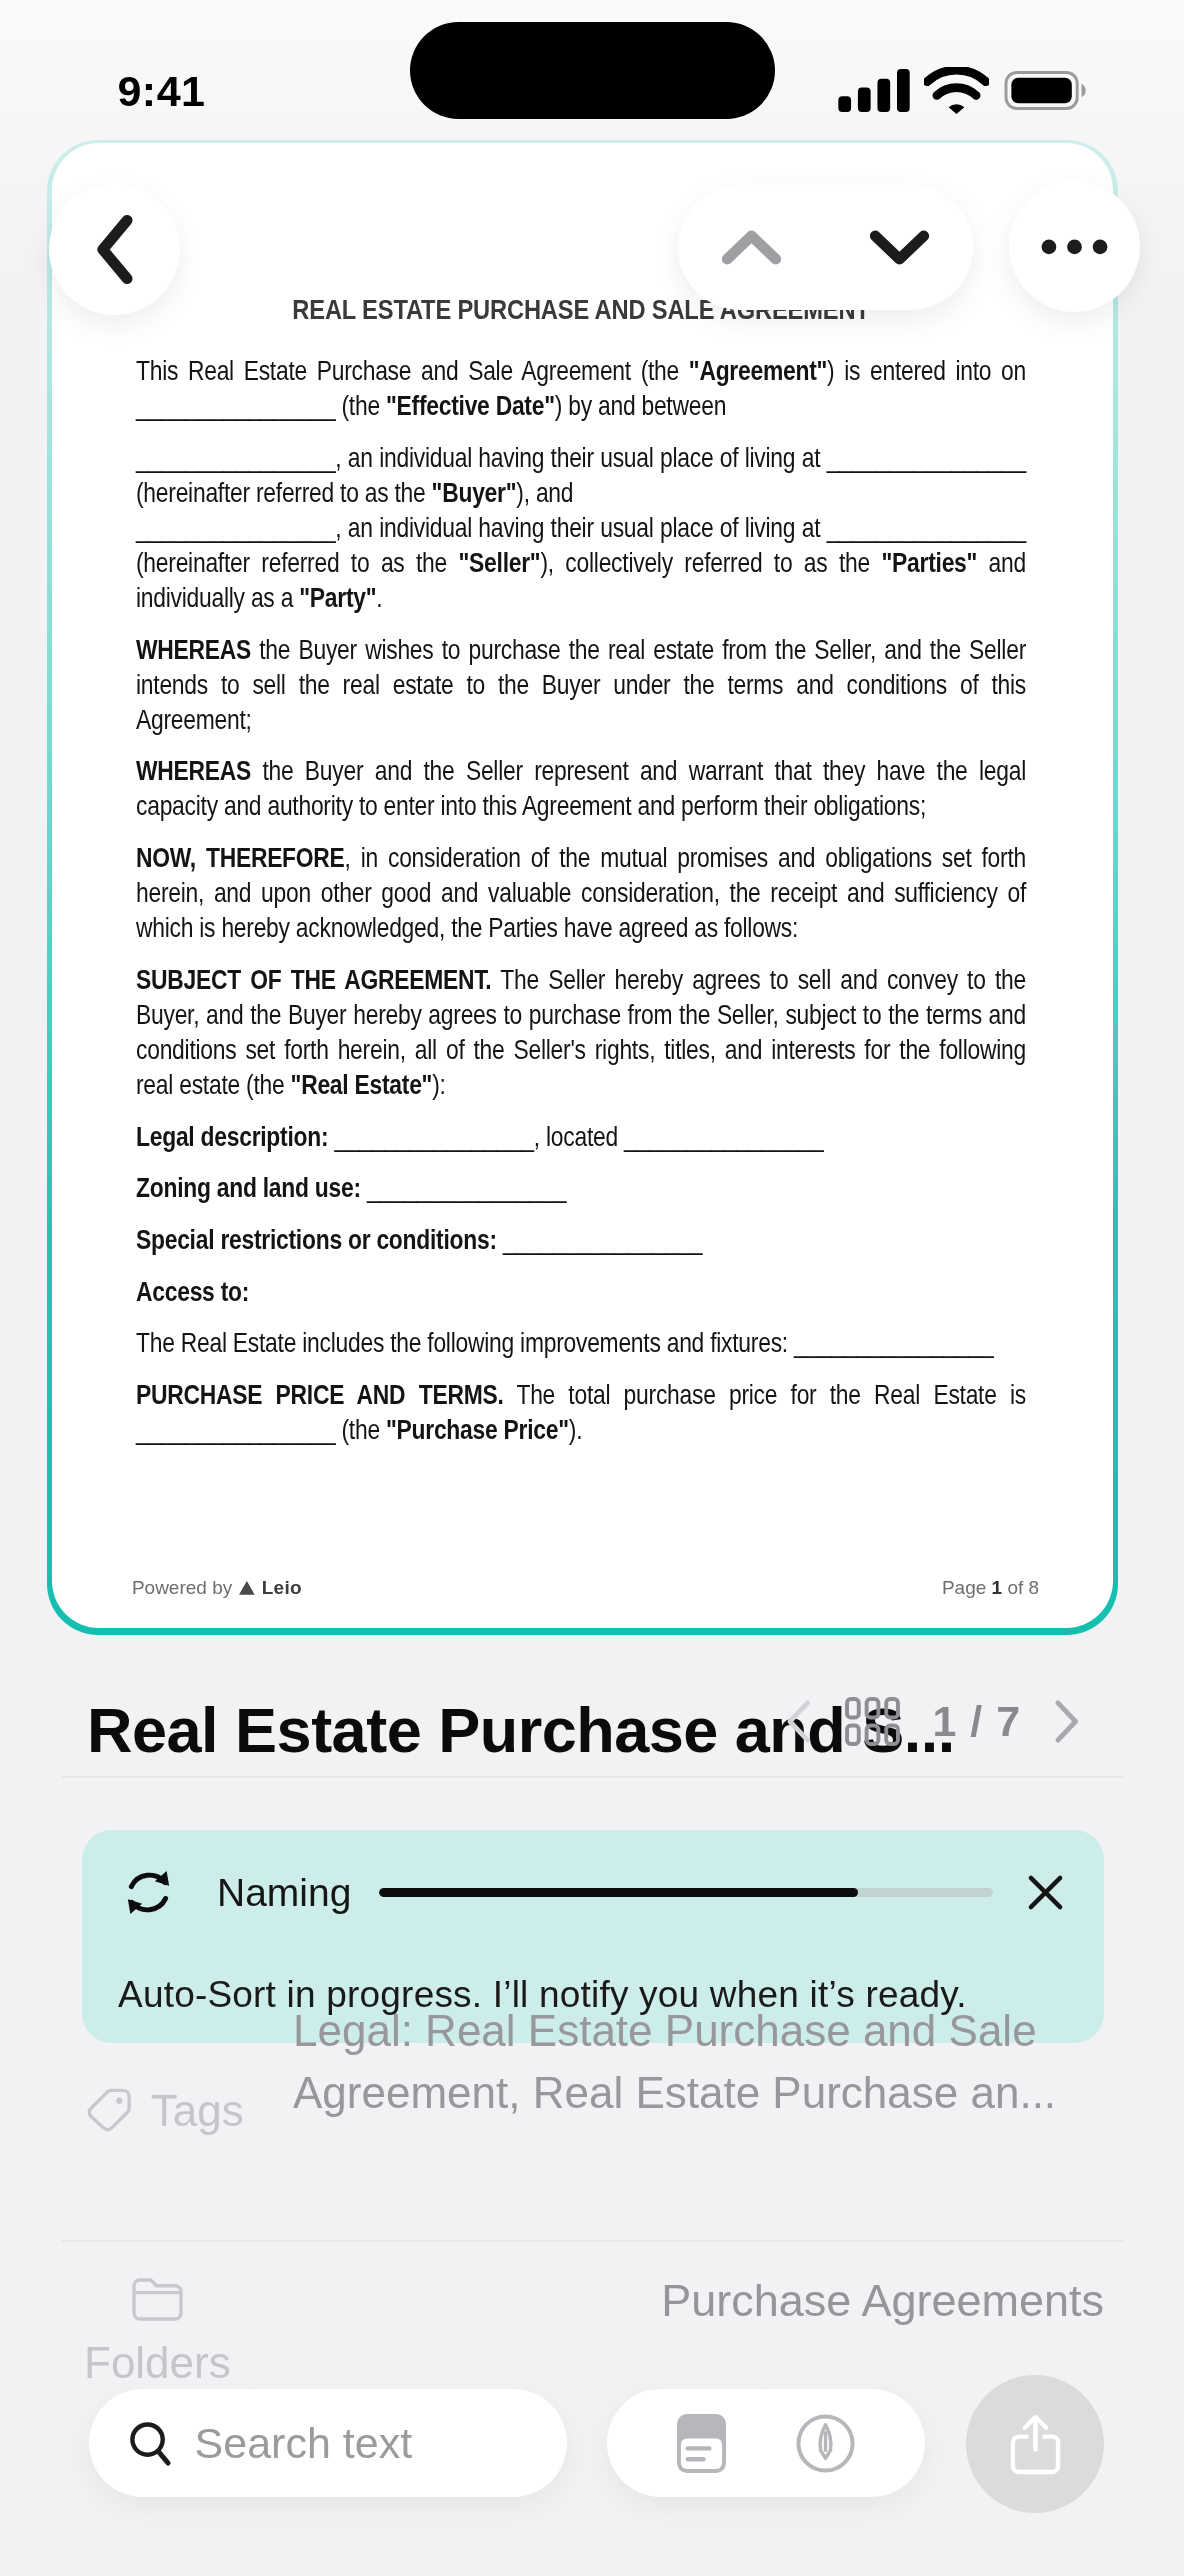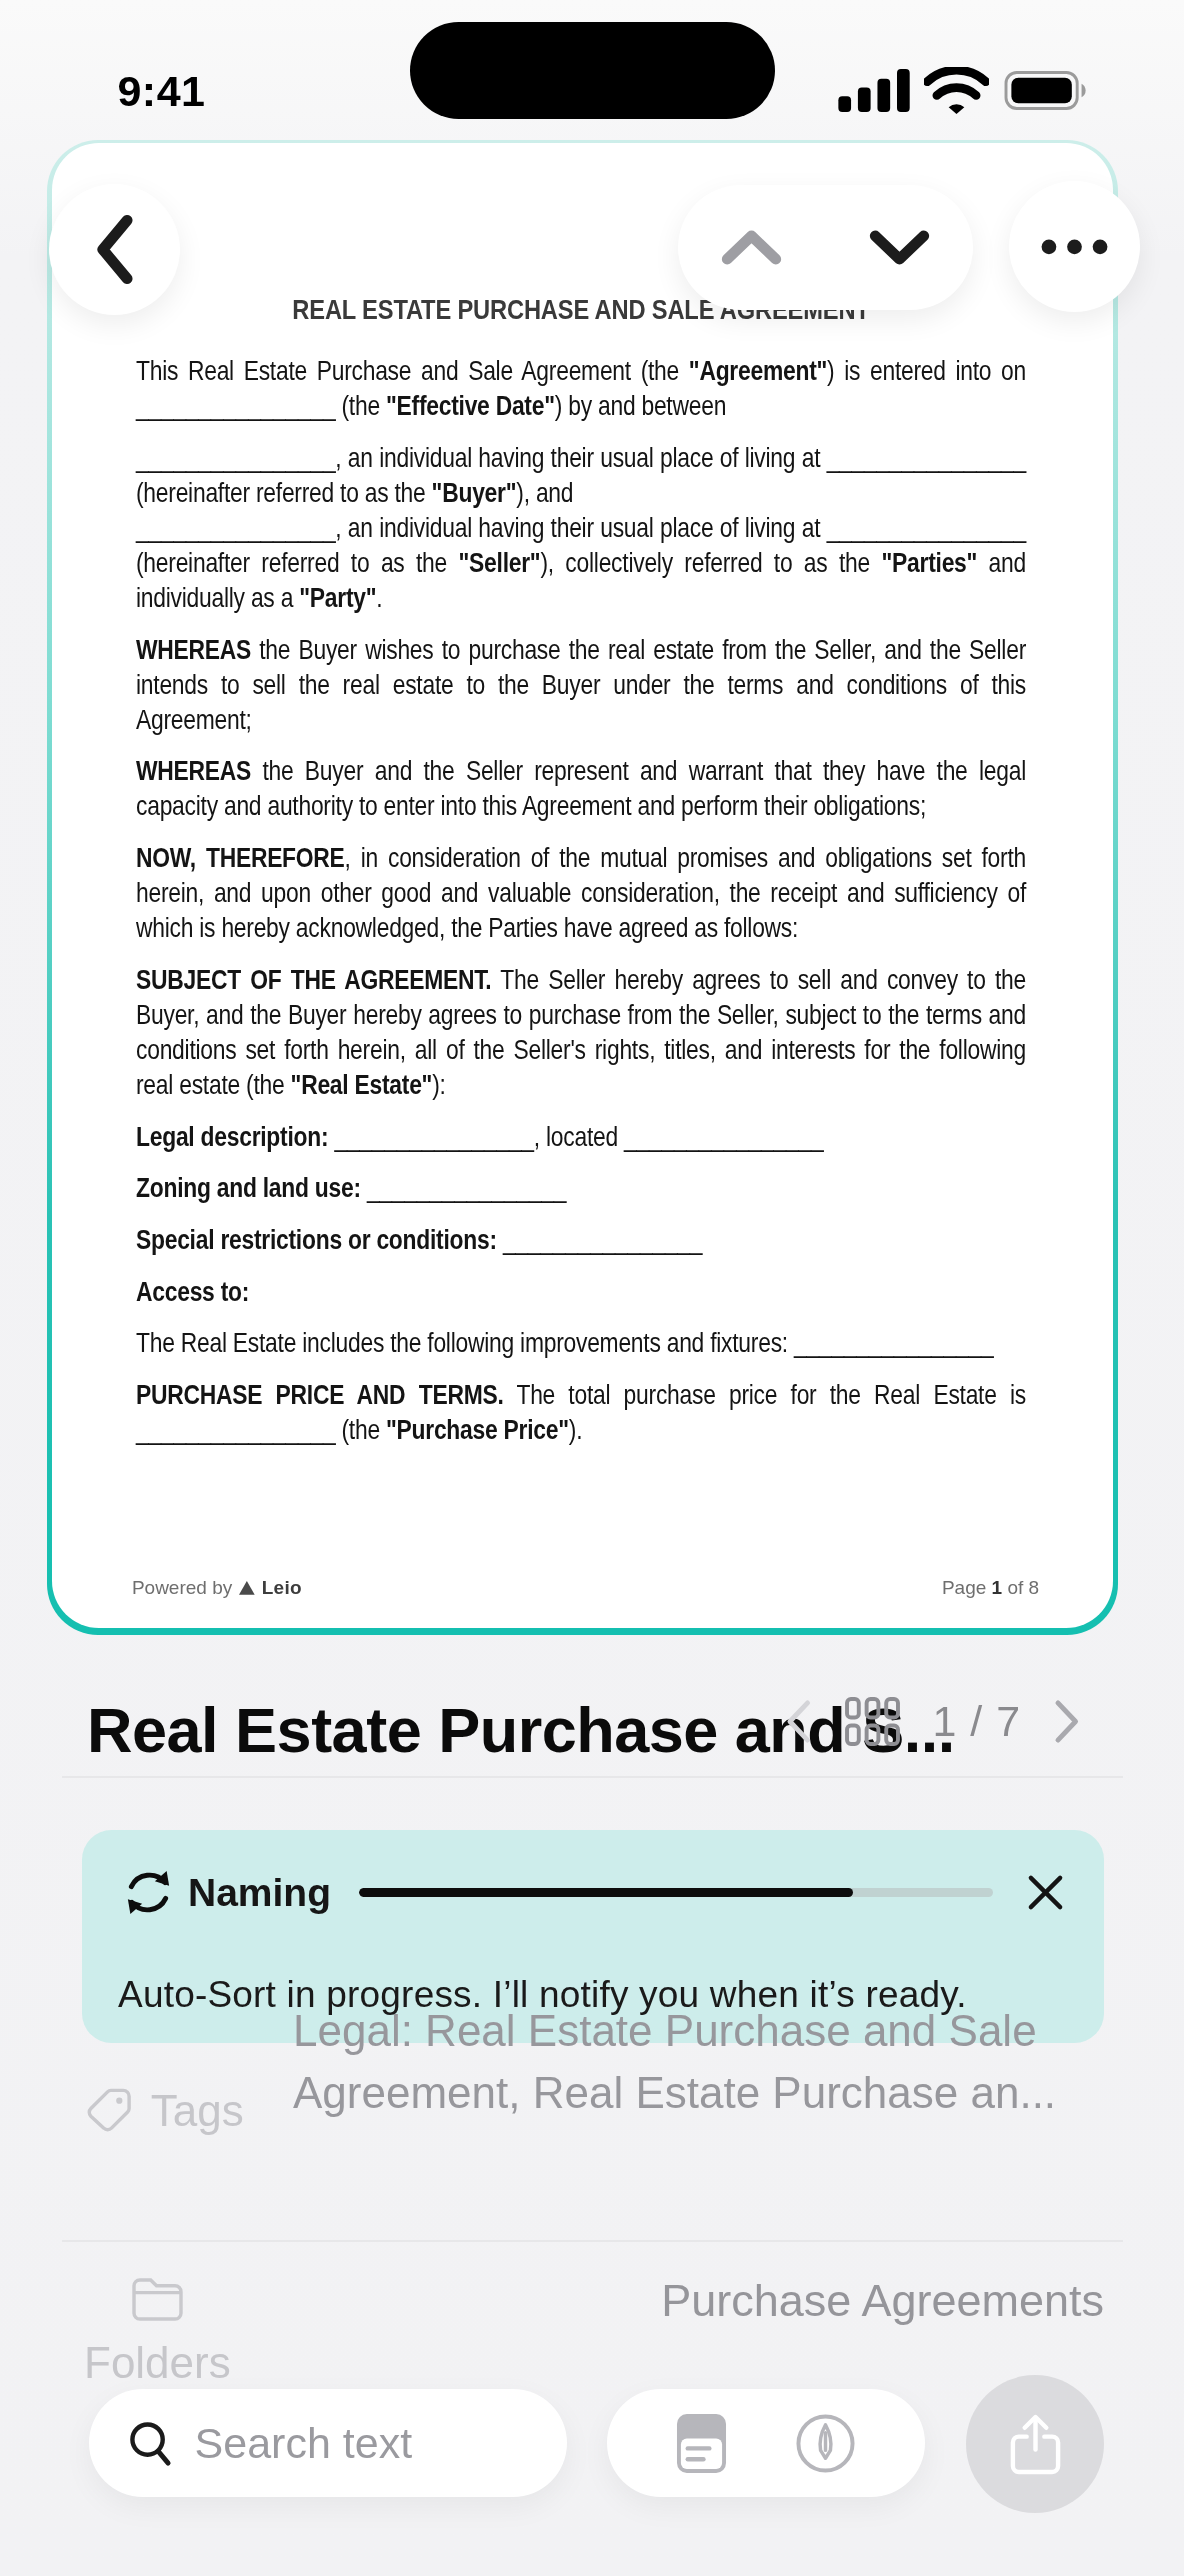--- a/index.html
+++ b/index.html
@@ -39,29 +39,29 @@
   
   .fab { position:absolute; background:#fff; box-shadow:0 9.8px 27.5px rgba(0,0,0,0.07);
          display:flex; align-items:center; justify-content:center; }
   .btn-back { left:49px; top:184px; width:131px; height:131px; border-radius:50%; }
   .pill-updown { left:678px; top:185px; width:295px; height:125px; border-radius:63px;
                  justify-content:space-around; }
   .btn-more { left:1009px; top:181px; width:131px; height:131px; border-radius:50%; }
   
   .tb-title { position:absolute; left:87px; top:1694px; width:688px; font-size:63px;
               font-weight:700; color:#0b0b0b; white-space:nowrap; letter-spacing:-0.5px;}
-  .tb-ctrl { position:absolute; top:1694px; display:flex; align-items:center; }
+  .tb-ctrl { position:absolute; top:1694px; display:flex; align-items:center;font-weight:bold; }
   .tb-page { font-size:43px; color:#8a8a8e; letter-spacing:1px; }
   .divider { position:absolute; left:62px; width:1061px; height:2px; background:#e7e7e9; }
   
   .notif { position:absolute; left:82px; top:1830px; width:1022px; height:213px;
            background:#cdedeb; border-radius:29.5px; }
   .notif-row { position:absolute; left:41px; right:39px; top:37px; height:51px;
                display:flex; align-items:center; }
-  .notif-label { font-size:39px; color:#161616; margin-left:14px;font-weight:bold; }
+  .notif-label { font-size:39px; color:#161616; margin-left:43px; }
   .progress-track { flex:1; height:9.8px; margin-left:27.5px; margin-right:33px;
                     background:#c0d2d1; border-radius:4.9px; overflow:hidden; }
   .progress-fill { height:100%; background:#0d0d0d; border-radius:4.9px; }
   .notif-msg { position:absolute; left:36px; top:128px; font-size:37px; color:#1a1a1a;
                letter-spacing:0.2px;margin-top:16px; }
   
   .meta-label { font-size:44px; color:#c6c6ca; }
   .tags-value { position:absolute; left:293px; top:2000px; width:825px; font-size:44px;
                 line-height:62px; color:#97979c; }
   .folders-value { position:absolute; right:81px; top:2275px; width:609px; text-align:right;

